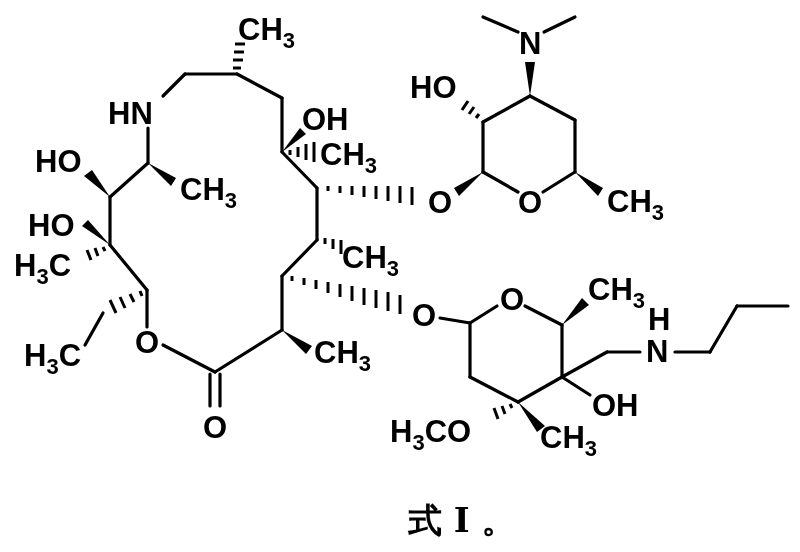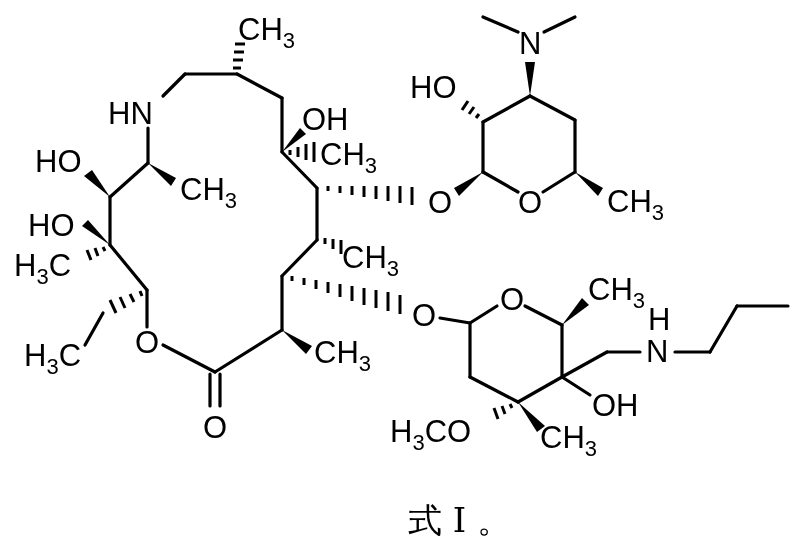--- a/index.html
+++ b/index.html
@@ -1,17 +1,17 @@
 <!DOCTYPE html>
 <html><head>
   <meta charset="utf-8">
   <style>
     html, body { margin: 0; padding: 0; background: #ffffff; }
     body { width: 800px; height: 552px; position: relative; overflow: hidden; }
-    #stage { position: absolute; left: 0; top: 0; width: 800px; height: 544px; }
+    #stage { position: absolute; left: 0; top: 0; width: 800px; height: 544px; font-weight: bold; }
     svg { position: absolute; left: 0; top: 0; }
     .bond { stroke: #000; stroke-width: 3.2; fill: none; stroke-linecap: round; }
     .wedge { fill: #000; stroke: none; }
     .hash { stroke: #000; stroke-width: 3; }
     .atom { font-family: "Liberation Sans", sans-serif; font-size: 31px; fill: #000; }
     .sub { font-family: "Liberation Sans", sans-serif; font-size: 22px; fill: #000; }
     .caption { font-family: "DejaVu Serif", serif; font-size: 34px; fill: #000; }
   </style>
 </head>
 <body>

